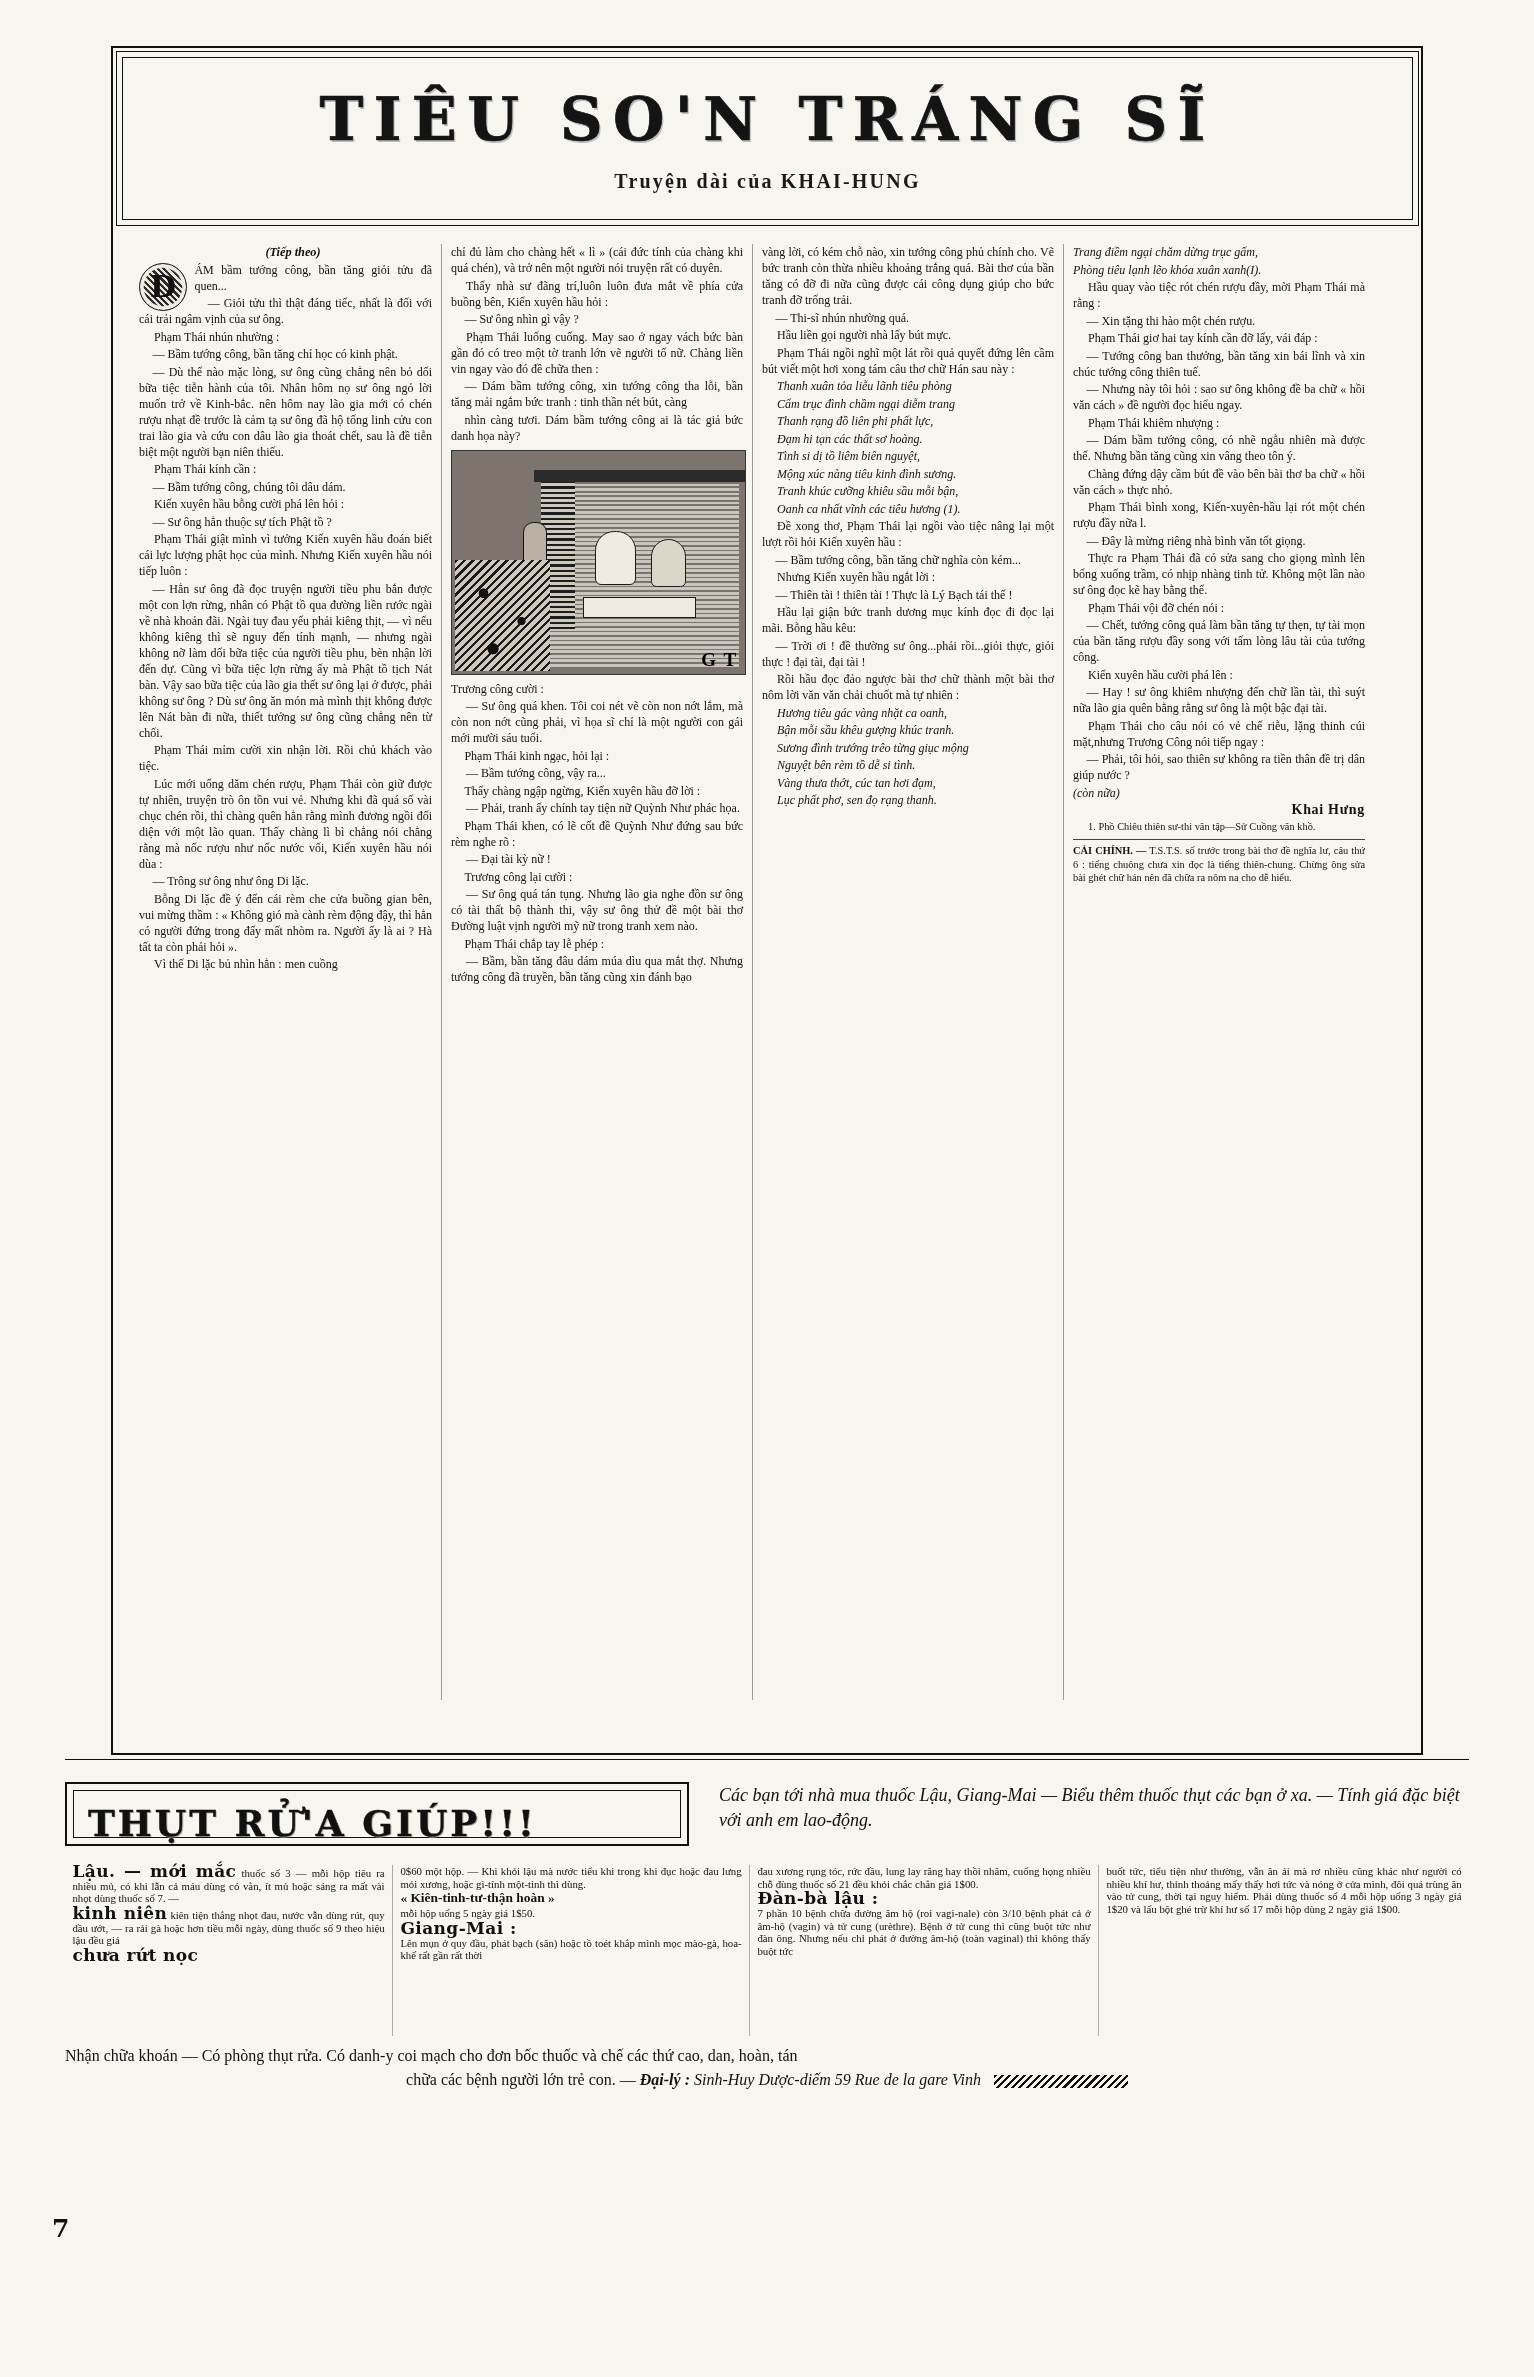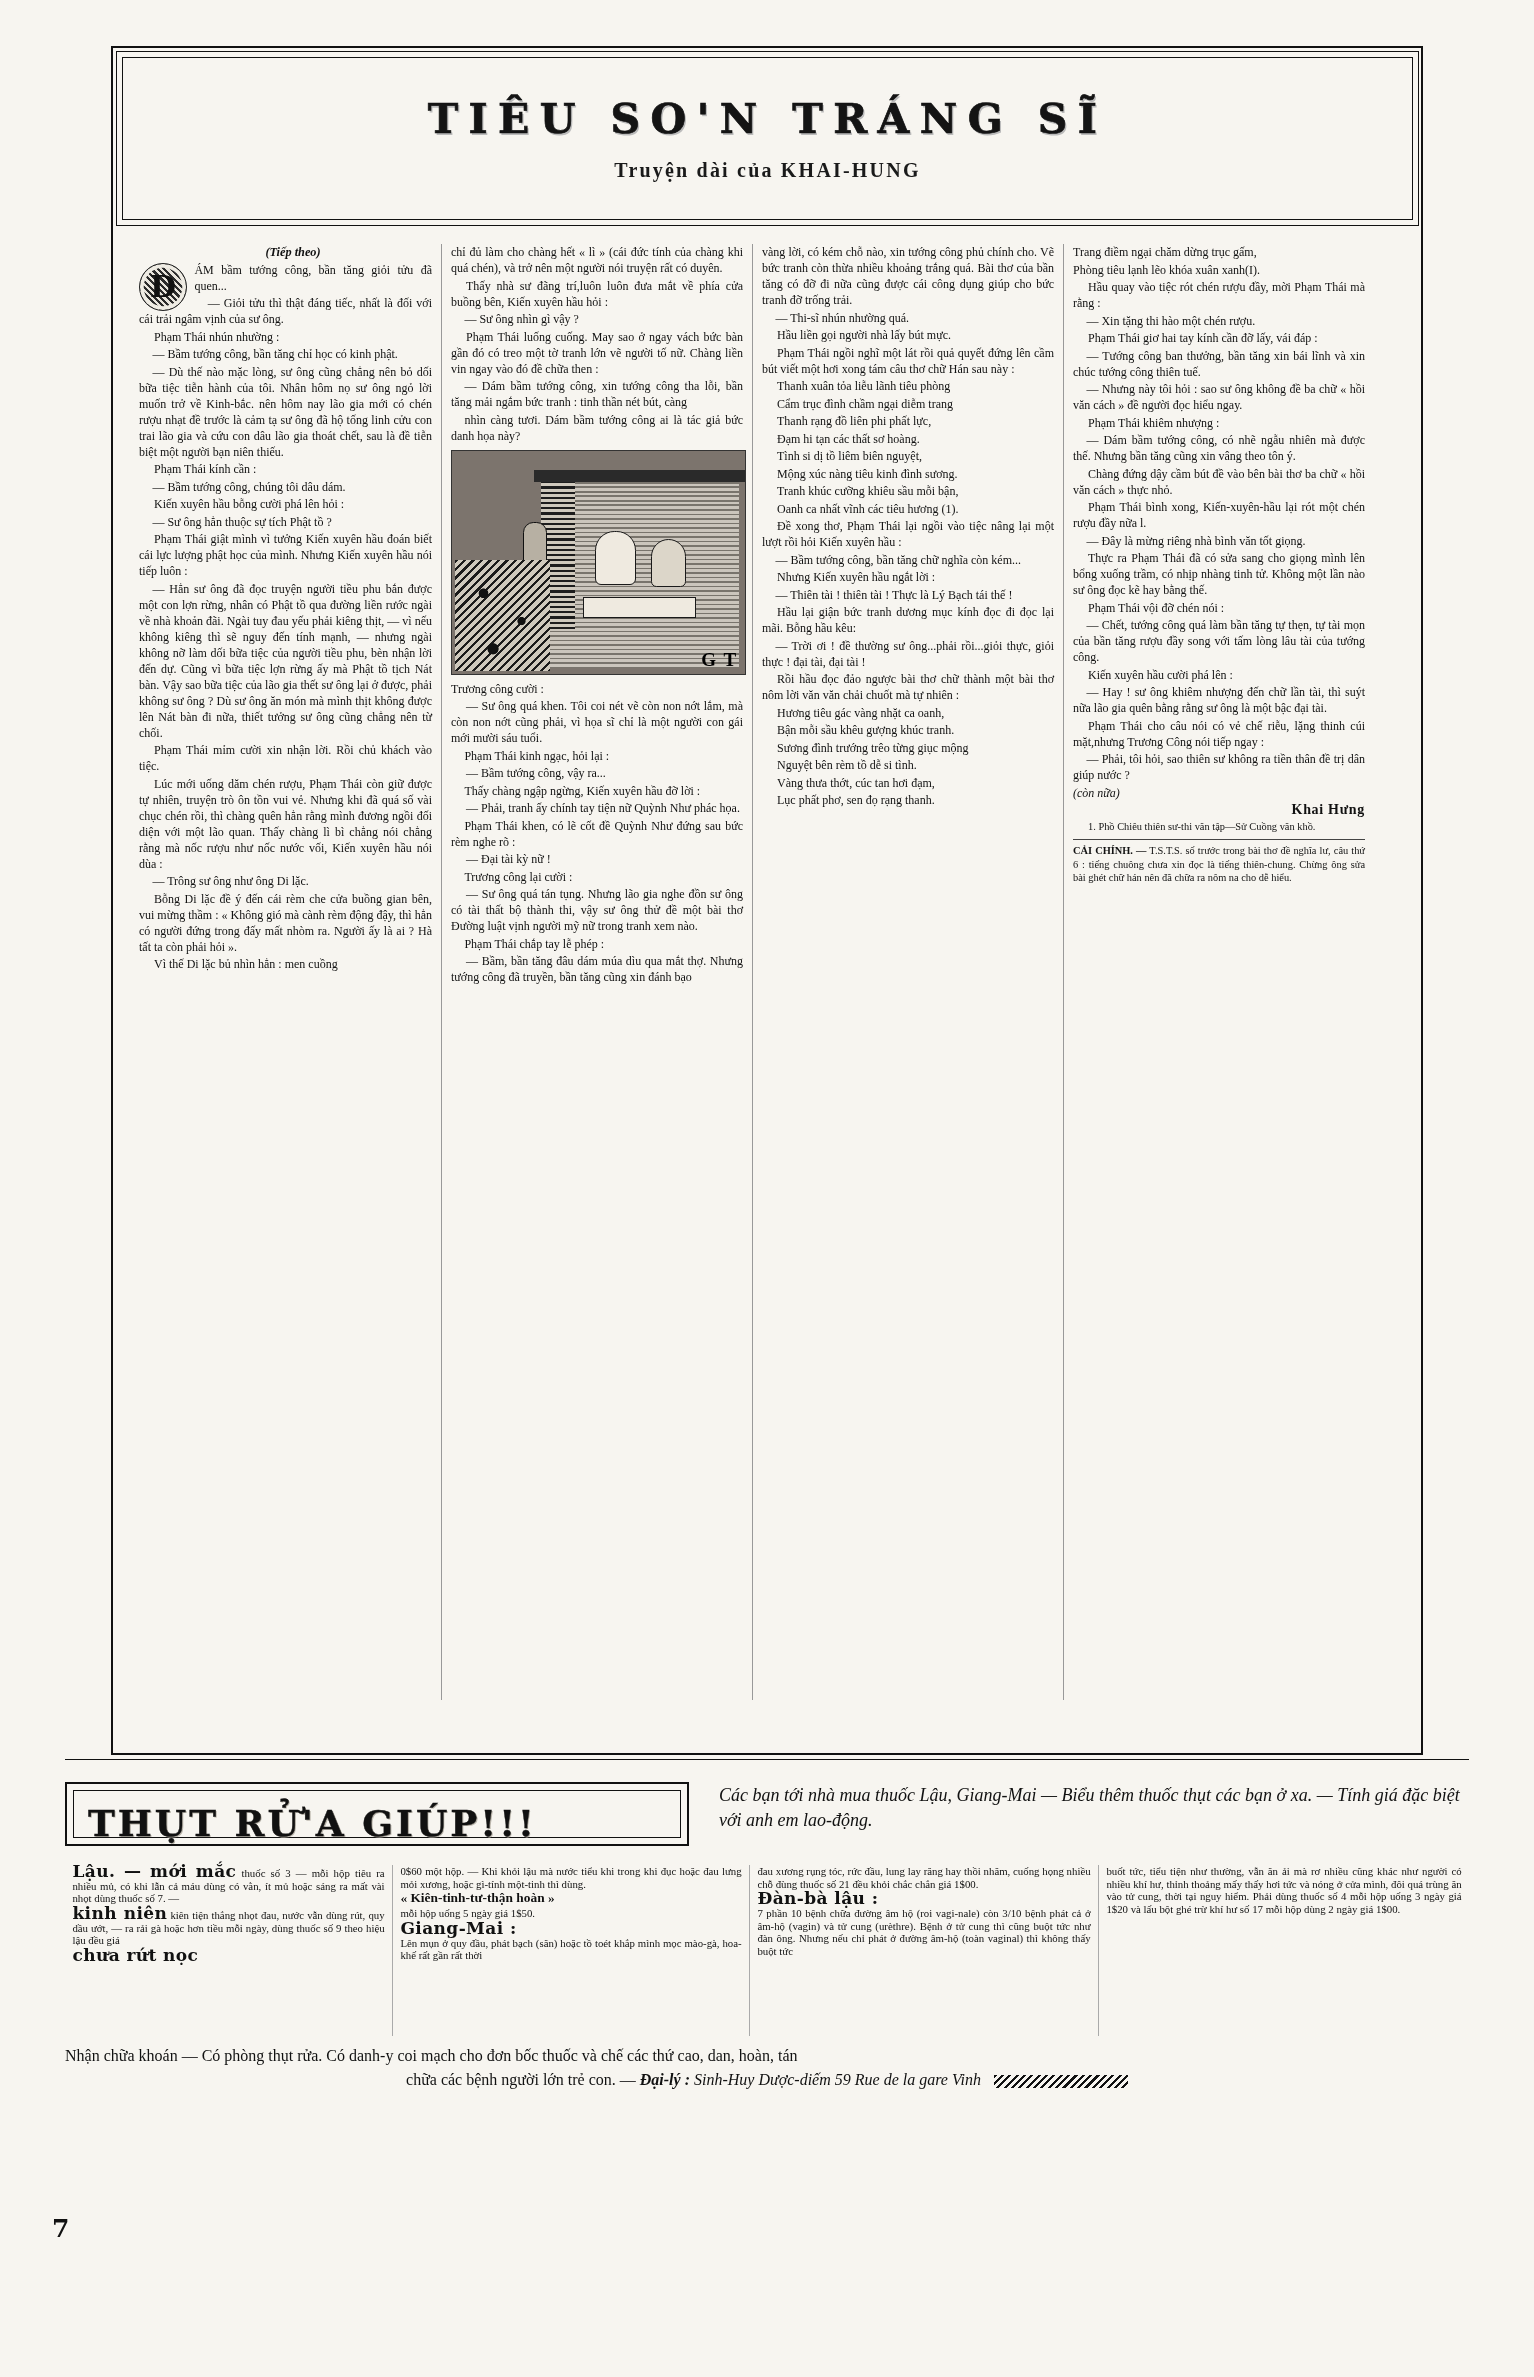--- a/index.html
+++ b/index.html
@@ -31,21 +31,21 @@
   }
   .masthead-inner{
     position:absolute;inset:5.2px;
     border:1.5px solid #111;
     box-sizing:border-box;
     display:flex;flex-direction:column;align-items:center;justify-content:center;
   }
   .mast-title{
     font-family:"DejaVu Serif", serif;
     font-weight:bold;
-    font-size:41px;
+    font-size:59px;
     letter-spacing:10.4px;
     color:#141414;
     -webkit-text-stroke:0.7px #111;
     text-shadow:1.5px 1.5px 0 #bbb;
     margin:0 0 16px 0;
     white-space:nowrap;
   }
   .mast-sub{
     font-family:"Liberation Serif", serif;
     font-size:20px;
@@ -89,21 +89,21 @@
     border:1.5px solid #222;
     border-radius:50%;
     background:
       repeating-linear-gradient(45deg,#2b2b2b 0 2.2px,#e8e4dc 2.2px 4.5px);
     color:#111;
     font-family:"DejaVu Serif",serif;
     font-size:30px;font-weight:bold;
     display:flex;align-items:center;justify-content:center;
     box-shadow:inset 0 0 0 3.7px #efece4;
   }
-  .poem{text-indent:0;margin:2.2px 0 2.2px 0;}
+  .poem{font-style:italic;text-indent:0;margin:2.2px 0 2.2px 0;}
   .sig{font-weight:bold;text-align:right;text-indent:0;margin-top:4.5px;font-size:14px;letter-spacing:0.7px;}
   .note{font-size:10.4px;line-height:13.4px;text-indent:0;margin-top:3px;}
   .rule-short{border:0;border-top:0.7px solid #444;margin:6px 0 4.5px 0;width:100%;}
 
   
   .illus{
     margin:6px 0 6px 0;
     width:293px;height:223px;
     border:0.7px solid #333;
     position:relative;

